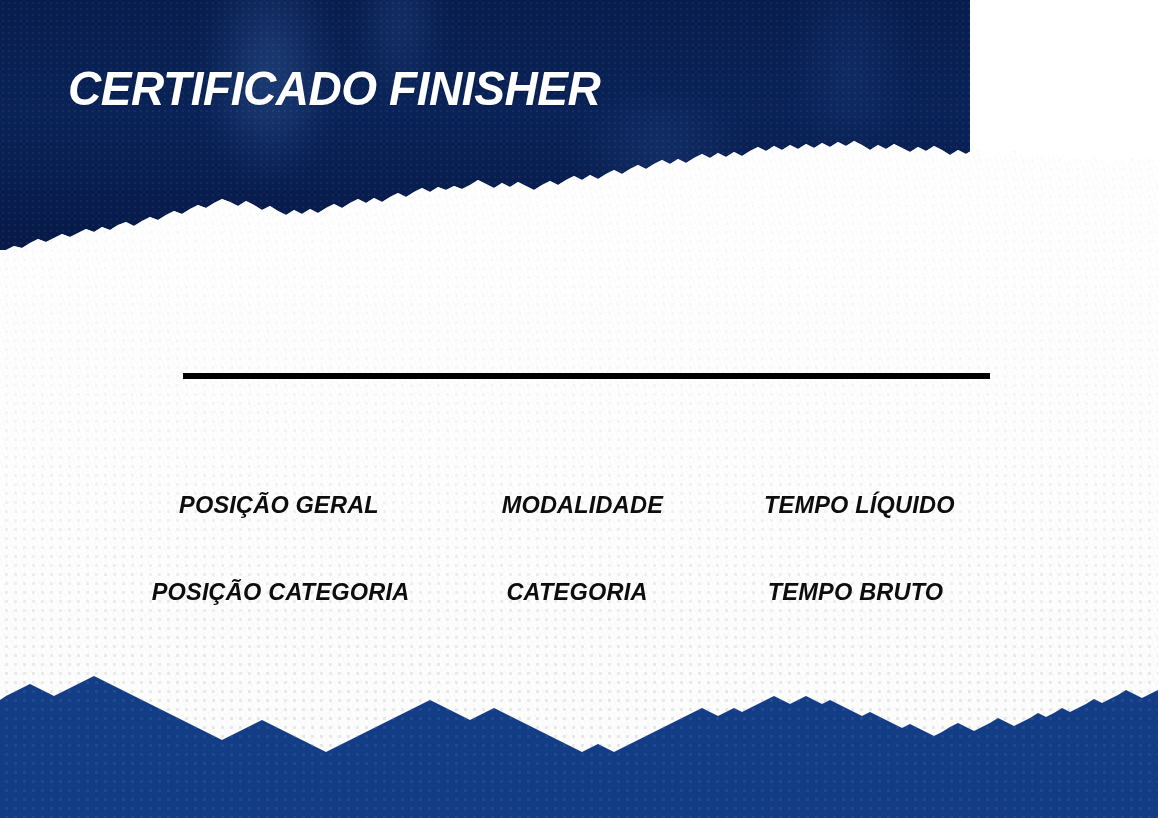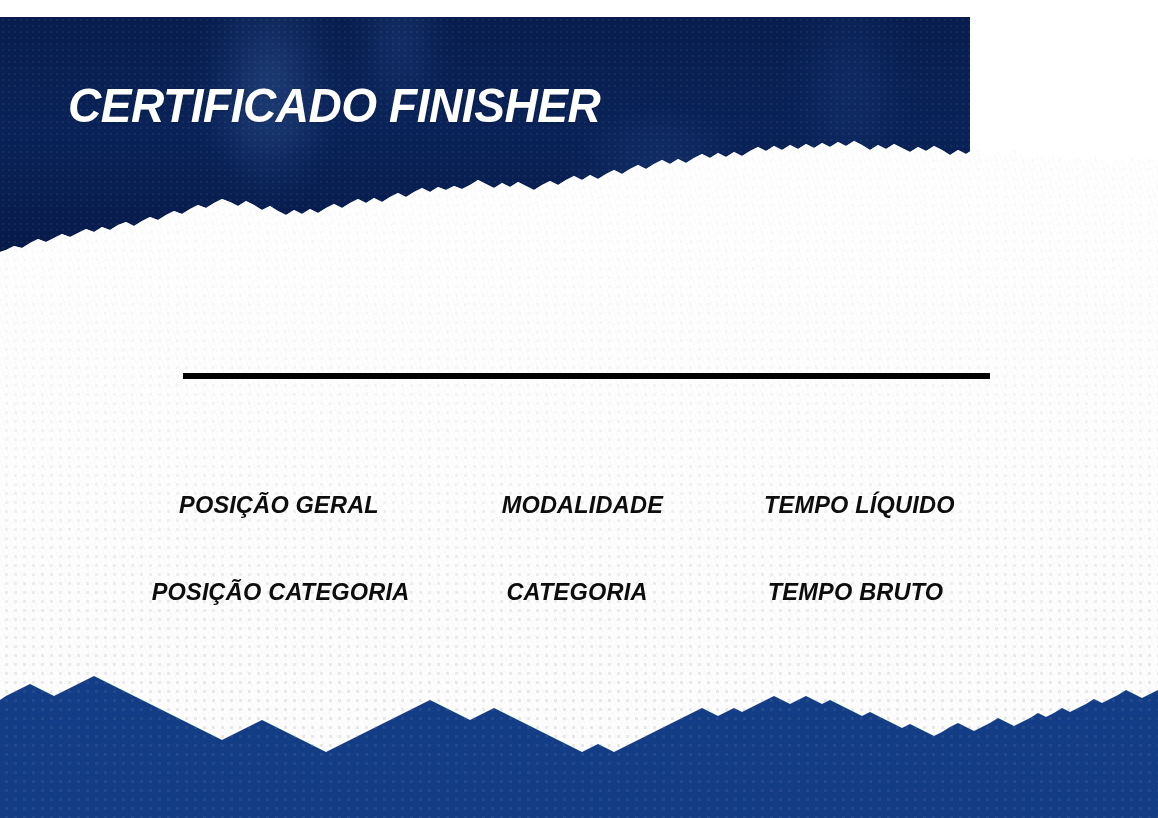--- a/index.html
+++ b/index.html
@@ -13,21 +13,21 @@
 
   #certificate{
     position:relative;
     width:1158px;height:818px;
     overflow:hidden;
     background:#ffffff;
   }
 
   
   .header{
-    position:absolute;left:0;top:17px;width:970px;height:250px;
+    position:absolute;left:0;top:0;width:970px;height:250px;
     background:#0d2f6e;
     overflow:hidden;
   }
   .header-photo{
     position:absolute;inset:-40px;
     filter:blur(14px);
     opacity:.85;
     background:
       radial-gradient(ellipse 180px 240px at 270px 60px,  rgba(58,110,190,.85) 0%, rgba(58,110,190,0) 70%),
       radial-gradient(ellipse 150px 300px at 360px 190px, rgba(30,76,160,.9) 0%, rgba(30,76,160,0) 72%),

